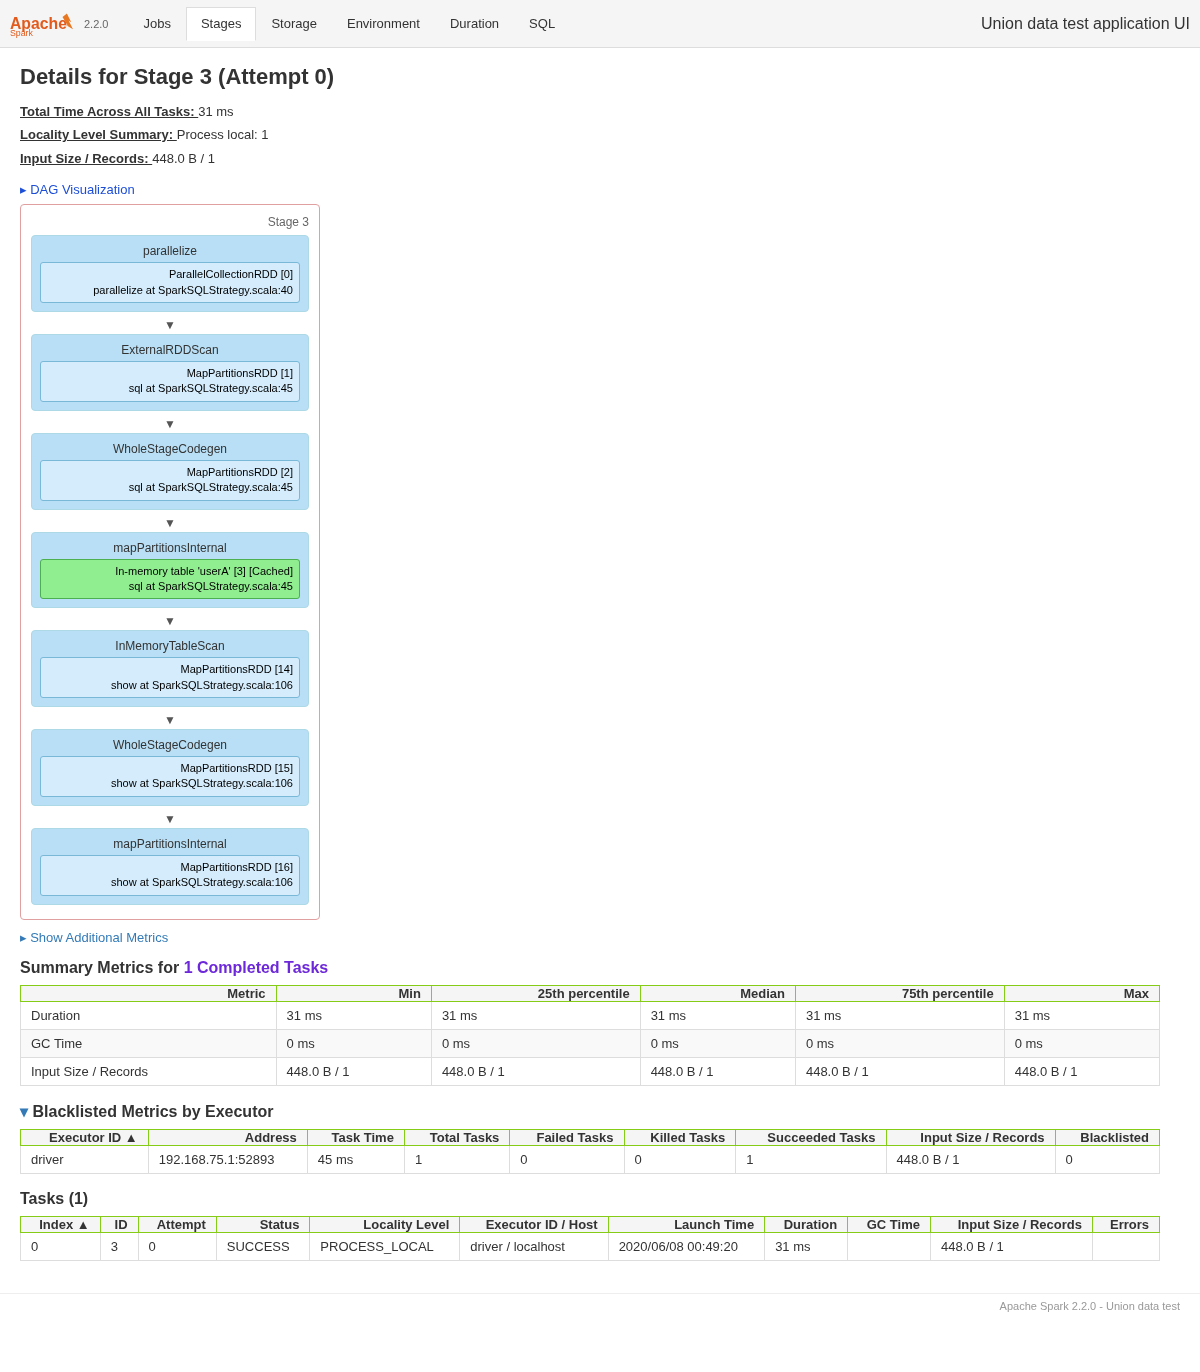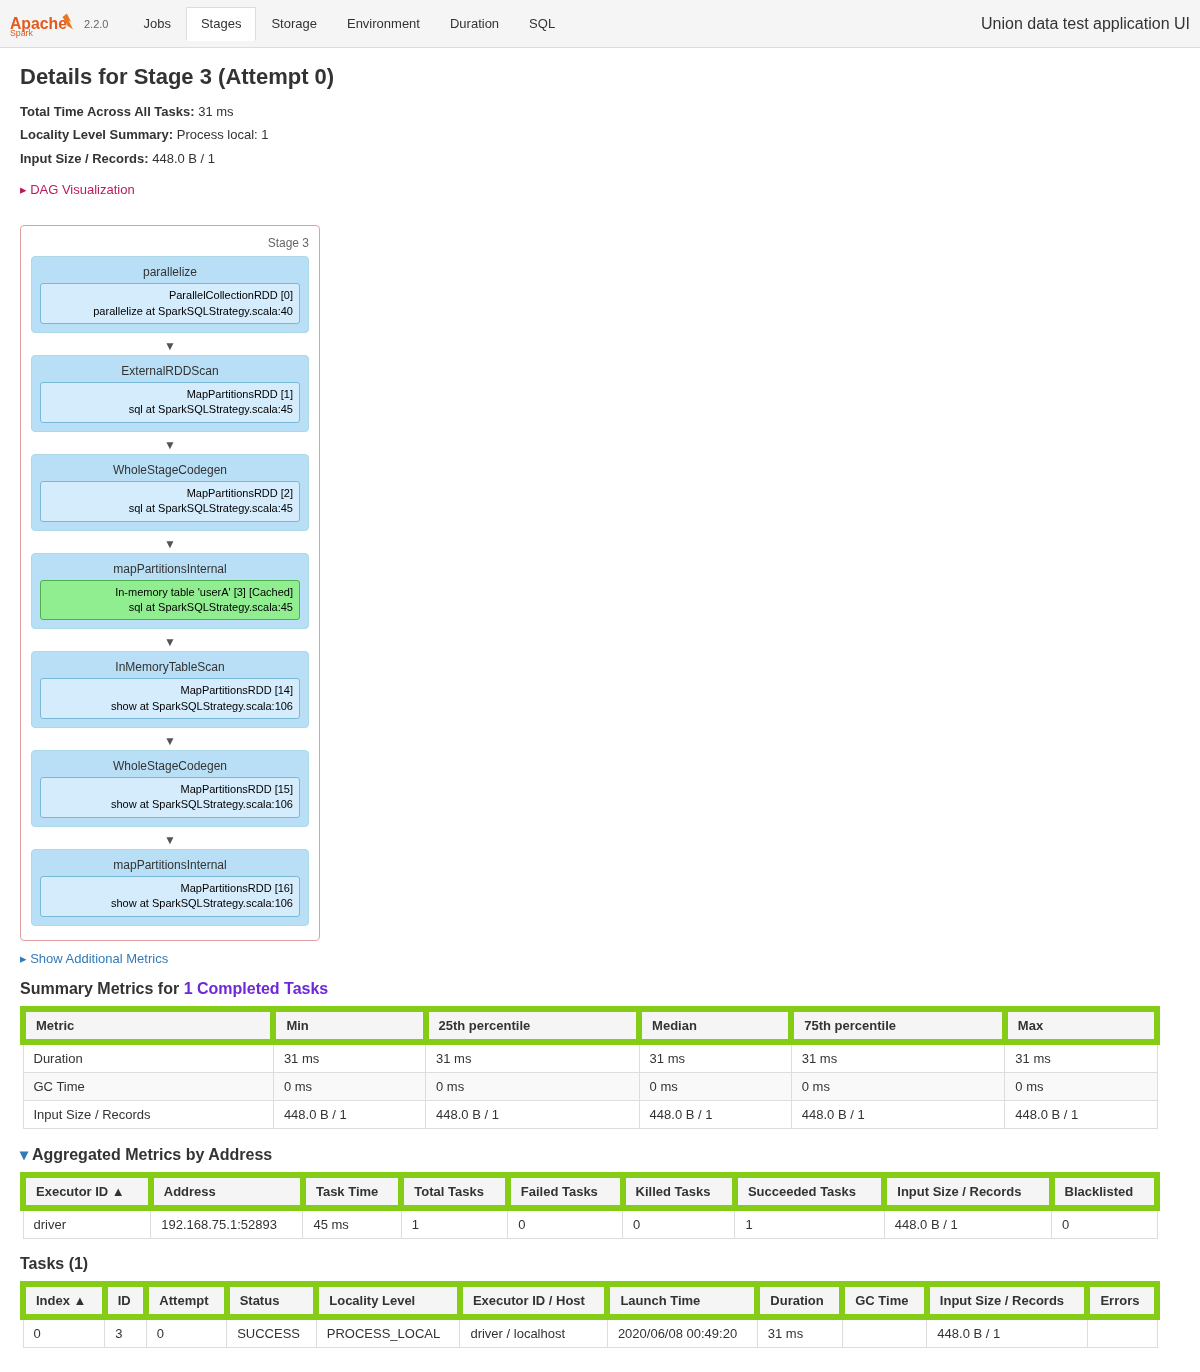--- a/index.html
+++ b/index.html
@@ -64,31 +64,31 @@
       font-weight: bold;
       margin-bottom: 10px;
     }
 
     
     .summary-info {
       font-size: 13px;
       line-height: 1.8;
       margin-bottom: 12px;
     }
-    .summary-info strong { font-weight: bold; }
+    .summary-info strong { font-weight: bold; text-decoration: underline; }
 
     
     .dag-link {
-      color: #be185d;
+      color: #1d4ed8;
       text-decoration: none;
       font-size: 13px;
       display: inline-flex;
       align-items: center;
       gap: 4px;
-      margin-bottom: 28px;
+      margin-bottom: 7px;
     }
 
     
     .dag-container {
       border: 1px solid #e0a0a0;
       border-radius: 4px;
       padding: 10px;
       width: 300px;
       margin-bottom: 10px;
       background: #fff;
@@ -164,23 +164,23 @@
     }
 
     table {
       width: 100%;
       border-collapse: collapse;
       font-size: 13px;
       margin-bottom: 16px;
     }
     thead th {
       background: #f5f5f5;
-      border: 6px solid #84cc16;
-      padding: 6px 10px;
-      text-align: left;
+      border: 1px solid #84cc16;
+      padding: 0 10px;
+      text-align: right;
       font-weight: bold;
     }
     tbody td {
       border: 1px solid #ddd;
       padding: 6px 10px;
     }
     tbody tr:nth-child(even) { background: #f9f9f9; }
     tbody tr:nth-child(odd) { background: #fff; }
 
     
@@ -348,21 +348,21 @@
       <td>448.0 B / 1</td>
       <td>448.0 B / 1</td>
       <td>448.0 B / 1</td>
       <td>448.0 B / 1</td>
     </tr>
       </tbody>
   </table>
 
   
   <div class="agg-title">
-    <span class="agg-icon">▾ </span><span>Aggregated Metrics by Address</span>
+    <span class="agg-icon">▾ </span><span>Blacklisted Metrics by Executor</span>
   </div>
 
   <table>
     <thead>
       <tr>
         <th>Executor ID ▲</th>
         <th>Address</th>
         <th>Task Time</th>
         <th>Total Tasks</th>
         <th>Failed Tasks</th>

